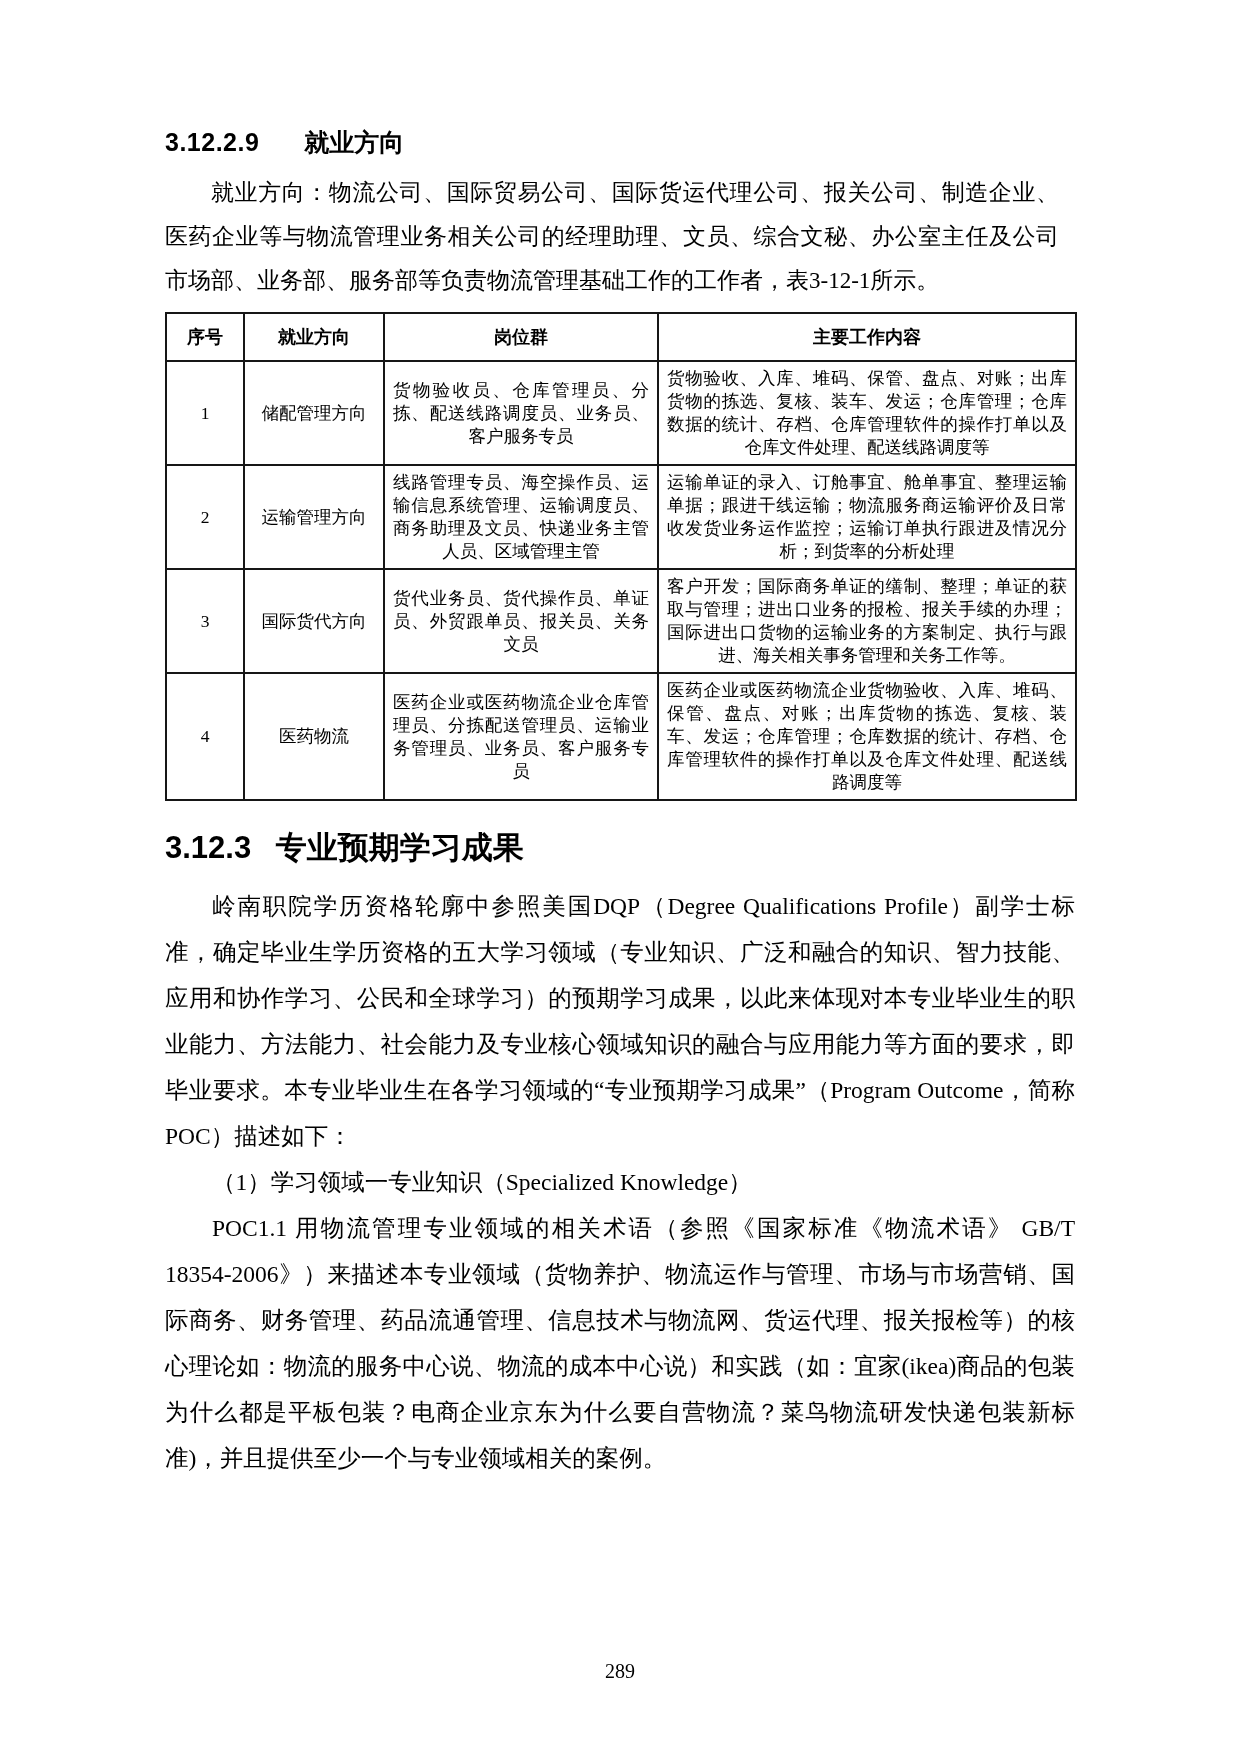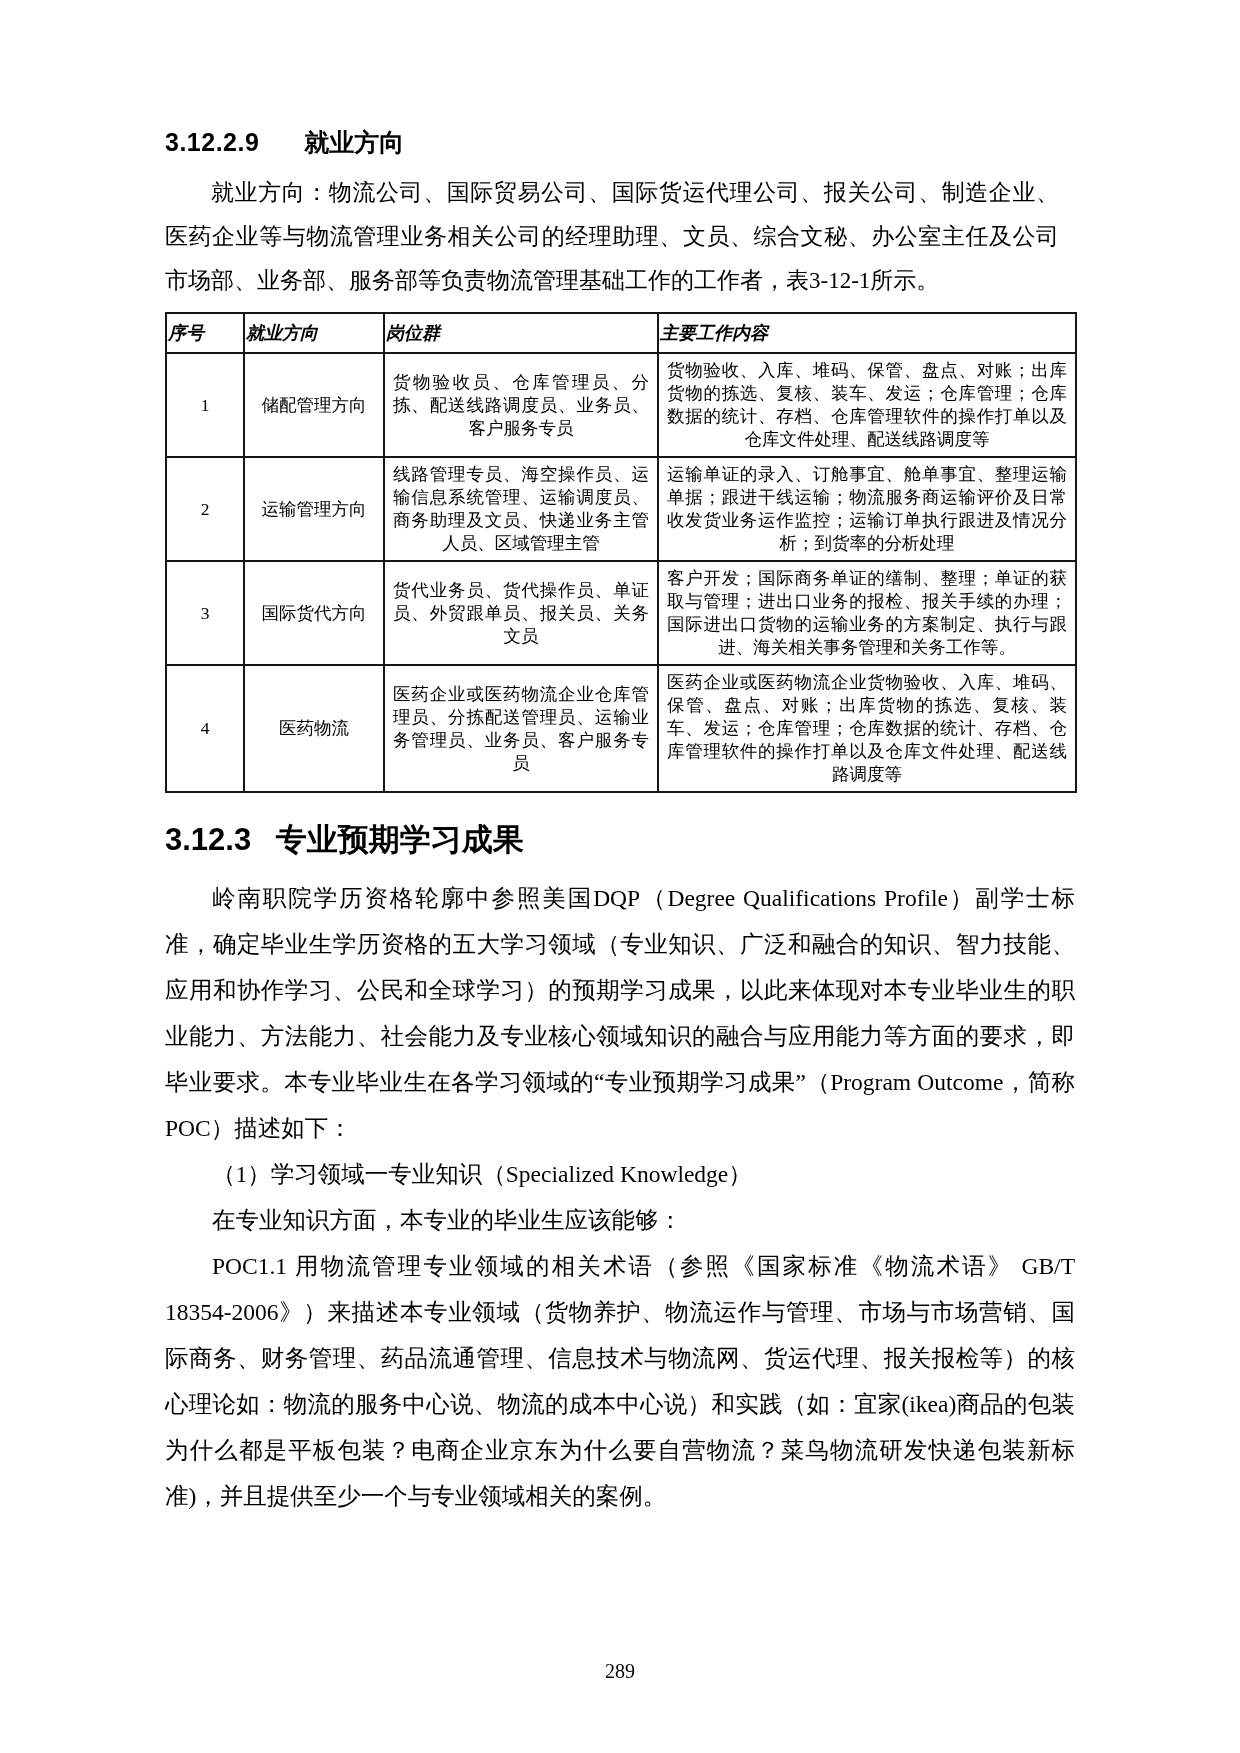--- a/index.html
+++ b/index.html
@@ -29,22 +29,22 @@
   .tbl-caption {
     font-size: 17px; text-align: center; margin-top: 16px;
   }
 
   table.jobs {
     width: 910px; table-layout: fixed;
     border-collapse: collapse; margin-top: 9px;
   }
   .jobs th, .jobs td { border: 2px solid #161616; }
   .jobs th {
-    font-size: 18px; height: 40px; text-align: left;
-    font-weight: 700; font-family: "Liberation Sans", sans-serif; font-style: italic;
+    font-size: 18px; height: 48px; text-align: center;
+    font-weight: 700; font-family: "Liberation Sans", sans-serif;
   }
   .jobs td { font-size: 17.5px; line-height: 23px; padding: 5px 8px; vertical-align: middle; }
   .jobs td.c  { text-align: center; }
   .jobs td.jc { text-align: justify; text-align-last: center; }
 
   .h3 {
     font-family: "Liberation Sans", sans-serif;
     font-weight: 700; font-size: 31px;
     margin: 26px 0 0 0;
   }
@@ -118,18 +118,17 @@
     </tbody>
   </table>
 
   <h1 class="h3">
     <span class="h-num">3.12.3</span>
     <span>专业预期学习成果</span>
   </h1>
 
   <p class="par2">岭南职院学历资格轮廓中参照美国DQP（Degree Qualifications Profile）副学士标准，确定毕业生学历资格的五大学习领域（专业知识、广泛和融合的知识、智力技能、应用和协作学习、公民和全球学习）的预期学习成果，以此来体现对本专业毕业生的职业能力、方法能力、社会能力及专业核心领域知识的融合与应用能力等方面的要求，即毕业要求。本专业毕业生在各学习领域的“专业预期学习成果”（Program Outcome，简称POC）描述如下：</p>
   <p class="par2">（1）学习领域一专业知识（Specialized Knowledge）</p>
-  <p class="par2">在专业知识方面，本专业的毕业生应该能够：</p>
   <p class="par2">POC1.1 用物流管理专业领域的相关术语（参照《国家标准《物流术语》 GB/T 18354-2006》）来描述本专业领域（货物养护、物流运作与管理、市场与市场营销、国际商务、财务管理、药品流通管理、信息技术与物流网、货运代理、报关报检等）的核心理论如：物流的服务中心说、物流的成本中心说）和实践（如：宜家(ikea)商品的包装为什么都是平板包装？电商企业京东为什么要自营物流？菜鸟物流研发快递包装新标准)，并且提供至少一个与专业领域相关的案例。</p>
 
 </div>
 
 <div class="pageno">289</div>
 
 </body></html>

